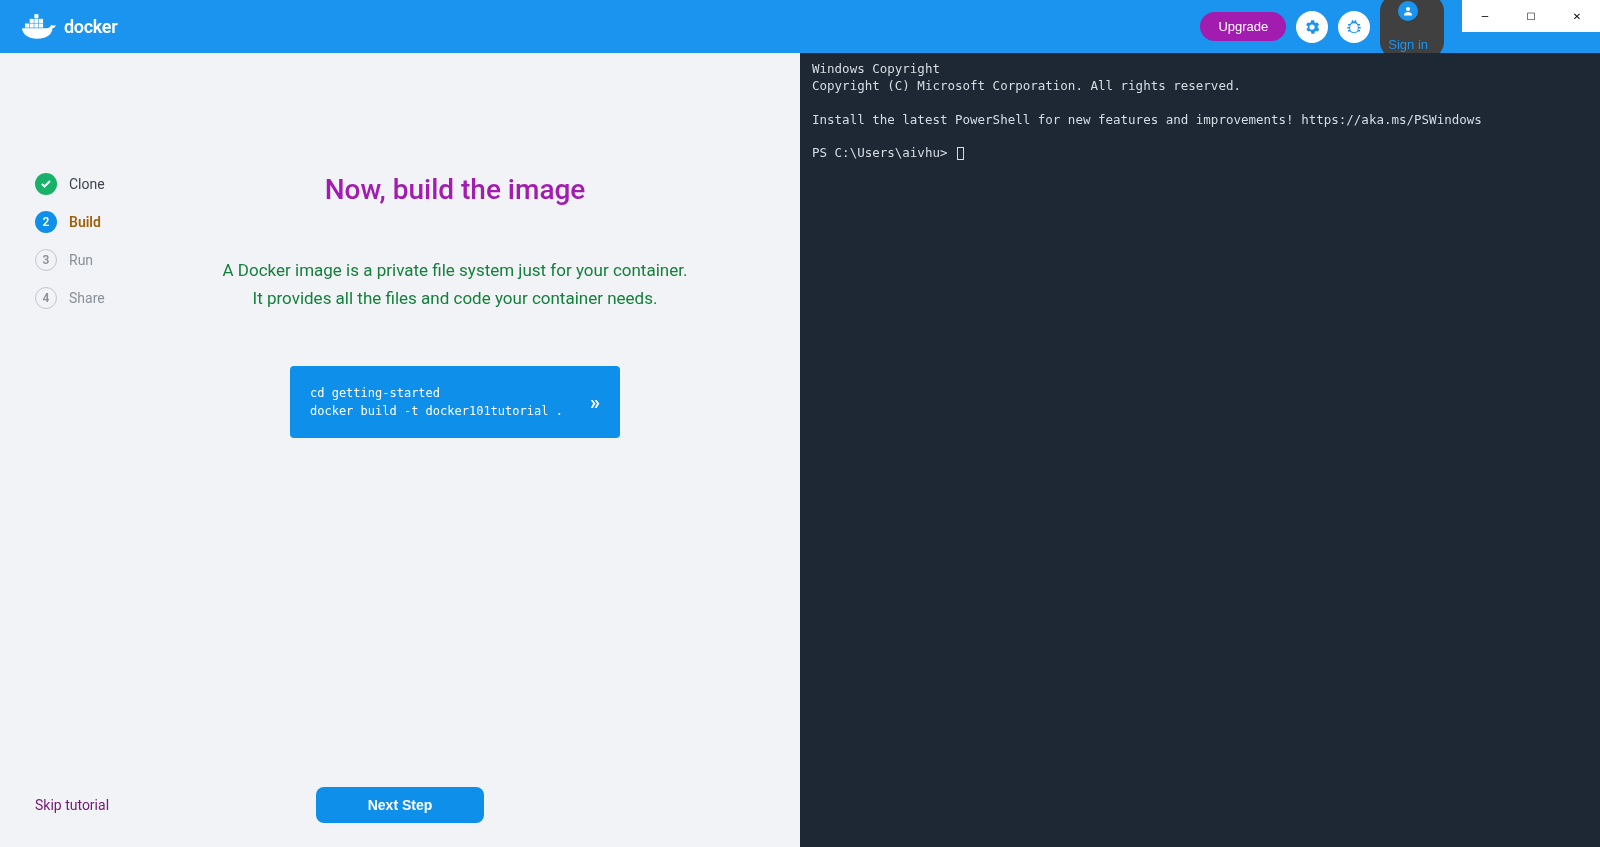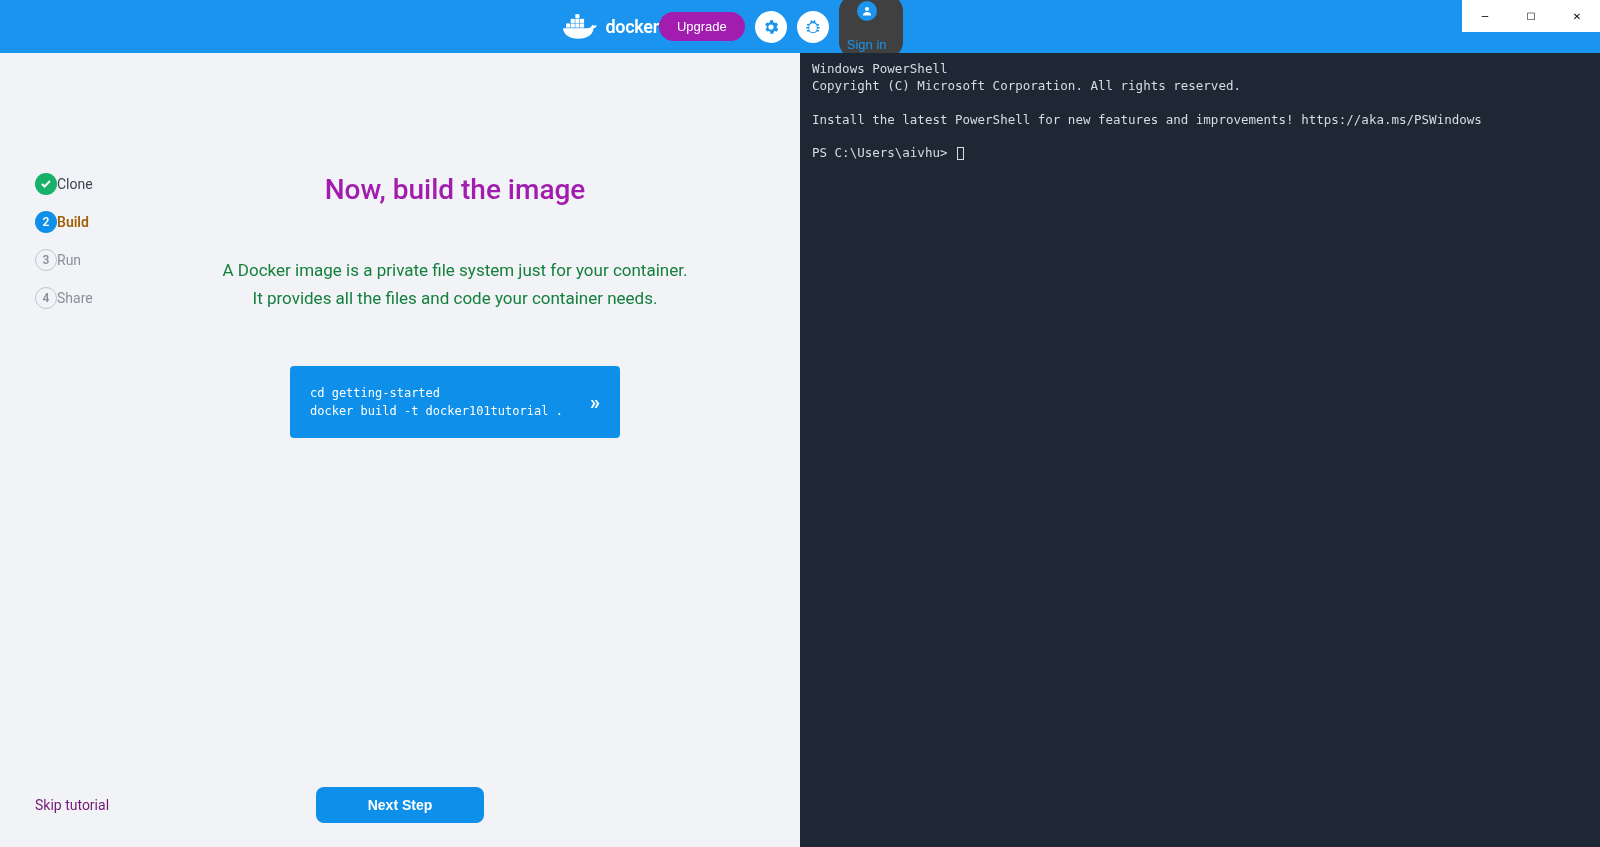--- a/index.html
+++ b/index.html
@@ -1,34 +1,34 @@
 <!DOCTYPE html>
 <html><head>
 <meta charset="utf-8">
 <style>
 * { margin: 0; padding: 0; box-sizing: border-box; }
 body { font-family: -apple-system, BlinkMacSystemFont, 'Segoe UI', Roboto, Arial, sans-serif; width: 1600px; height: 847px; overflow: hidden; background: #fff; }
 
 .titlebar { height: 32px; background: #fff; display: flex; justify-content: flex-end; align-items: center; position: absolute; top: 0; right: 0; z-index: 10; }
 .titlebar .win-btn { width: 46px; height: 32px; display: flex; align-items: center; justify-content: center; color: #000; font-size: 10px; cursor: pointer; }
 
-.header { height: 53px; background: #1a94ee; display: flex; align-items: center; justify-content: center; padding: 0 16px 0 20px; }
+.header { height: 53px; background: #1a94ee; display: flex; align-items: center; justify-content: space-between; padding: 0 16px 0 20px; }
 .logo { display: flex; align-items: center; color: #fff; gap: 6px; }
 .logo svg { width: 38px; height: 28px; }
 .logo-text { font-size: 18px; font-weight: 600; letter-spacing: -0.3px; }
 .header-right { display: flex; align-items: center; gap: 10px; margin-right: 140px; }
 .upgrade-btn { background: #a21caf; color: #fff; border: none; border-radius: 16px; padding: 7px 18px; font-size: 13px; cursor: pointer; }
 .icon-btn { width: 32px; height: 32px; border-radius: 50%; background: #fff; display: flex; align-items: center; justify-content: center; cursor: pointer; color: #1a94ee; }
 .signin-btn { background: #404040; color: #1a94ee; border: none; border-radius: 16px; padding: 6px 16px 6px 8px; font-size: 13px; font-weight: 500; cursor: pointer; display: flex; align-items: center; gap: 16px; flex-direction: column; }
 .signin-btn .avatar { width: 20px; height: 20px; border-radius: 50%; background: #1a94ee; display: flex; align-items: center; justify-content: center; }
 
 .main { display: flex; height: calc(847px - 53px); }
 .left-panel { width: 800px; background: #f2f3f6; display: flex; position: relative; }
 .sidebar { width: 140px; padding: 120px 0 0 35px; }
-.step { display: flex; align-items: center; gap: 0; margin-bottom: 16px; cursor: pointer; }
+.step { display: flex; align-items: center; gap: 12px; margin-bottom: 16px; cursor: pointer; }
 .step-circle { width: 22px; height: 22px; border-radius: 50%; display: flex; align-items: center; justify-content: center; font-size: 12px; font-weight: 600; }
 .step.done .step-circle { background: #17b169; color: #fff; }
 .step.active .step-circle { background: #0d8fea; color: #fff; }
 .step.active .step-label { color: #a16207; font-weight: 600; }
 .step.pending .step-circle { border: 1.5px solid #c2c6ce; color: #8a9099; background: transparent; }
 .step.pending .step-label { color: #8a9099; }
 .step-label { font-size: 14px; color: #3e4450; }
 .step.done .step-label { color: #3e4450; }
 
 .content { flex: 1; padding: 120px 60px 0 30px; text-align: center; position: relative; }
@@ -138,19 +138,19 @@
         <span class="run-icon">»</span>
       </div>
     </div>
 
     <div class="bottom-controls">
       <a class="skip-link">Skip tutorial</a>
       <button class="next-btn">Next Step</button>
     </div>
   </div>
 
-  <div class="terminal"><span>Windows PowerShell</span>
+  <div class="terminal"><span>Windows Copyright</span>
 <span>Copyright (C) Microsoft Corporation. All rights reserved.</span>
 
 <span>Install the latest PowerShell for new features and improvements! https://aka.ms/PSWindows</span>
 
 <span>PS C:\Users\aivhu&gt; </span><span class="cursor"></span></div>
 </div>
 
 </body></html>

